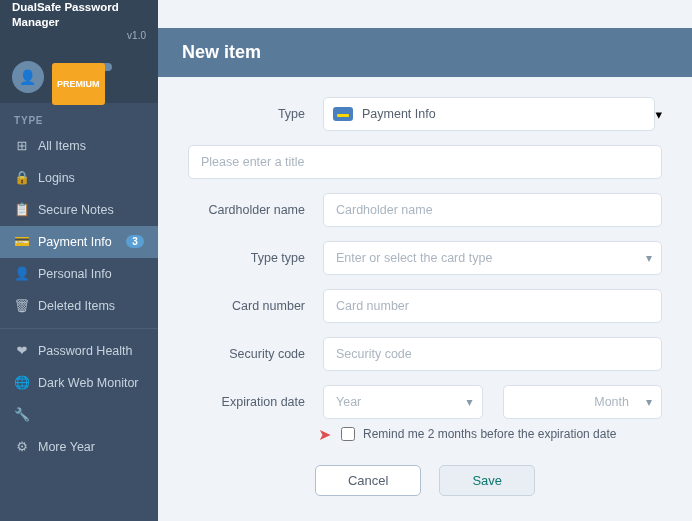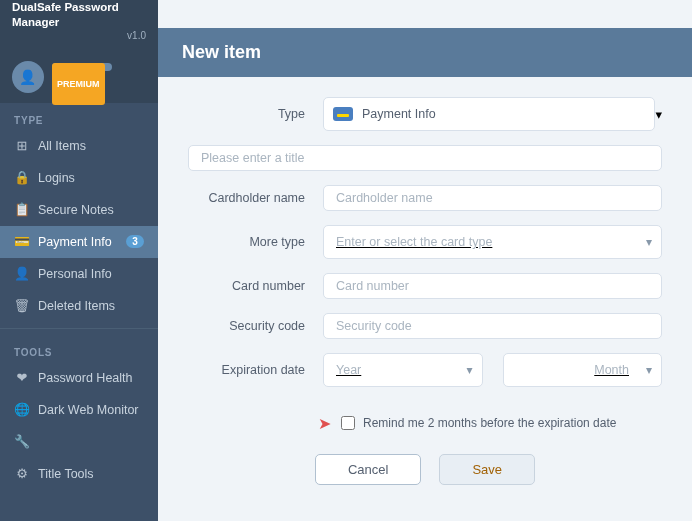--- a/index.html
+++ b/index.html
@@ -149,38 +149,37 @@
       padding-right: 18px;
       color: #556070;
       font-size: 12.5px;
       font-weight: 500;
     }
     .form-label .required {
       color: #e05050;
     }
     .form-control {
       flex: 1;
-      height: 26px;
+      height: 34px;
       border: 1px solid #d8e0ea;
       border-radius: 5px;
       background: #fff;
       padding: 0 12px;
       font-size: 12.5px;
       color: #aab5c0;
       outline: none;
     }
     .form-control::placeholder {
       color: #aab5c0;
     }
     .select-wrapper {
       flex: 1;
       position: relative;
       display: flex;
       align-items: center;
-      text-decoration: underline;
     }
     .select-wrapper select {
       width: 100%;
       height: 34px;
       border: 1px solid #d8e0ea;
       border-radius: 5px;
       background: #fff;
       padding: 0 32px 0 12px;
       font-size: 12.5px;
       color: #556070;
@@ -231,21 +230,21 @@
       content: '';
       width: 12px;
       height: 3px;
       background: #ffd700;
       border-radius: 1px;
       margin-top: 2px;
     }
     .expiry-row {
       display: flex;
       align-items: center;
-      margin-bottom: 29px;
+      margin-bottom: 8px;
     }
     .expiry-label {
       width: 135px;
       min-width: 135px;
       text-align: right;
       padding-right: 18px;
       color: #556070;
       font-size: 12.5px;
       font-weight: 500;
     }
@@ -297,21 +296,21 @@
       background: #fff;
       color: #556070;
       font-size: 13px;
       cursor: pointer;
     }
     .btn-save {
       padding: 7px 32px;
       border: 1.5px solid #c8d3de;
       border-radius: 5px;
       background: #e8eef4;
-      color: #a16207;
+      color: #0f766e;
       font-size: 13px;
       cursor: not-allowed;
       margin-left: 18px;
     }
   </style>
 </head>
 <body>
 
 <div class="sidebar">
   <div class="sidebar-header">
@@ -348,36 +347,35 @@
   <div class="sidebar-item">
     <span class="item-icon">👤</span>
     <span>Personal Info</span>
   </div>
   <div class="sidebar-item">
     <span class="item-icon">🗑</span>
     <span>Deleted Items</span>
   </div>
 
   <div class="sidebar-divider"></div>
-  <div class="sidebar-section-label">TOOLS</div>
 
   <div class="sidebar-item">
     <span class="item-icon">❤</span>
     <span>Password Health</span>
   </div>
   <div class="sidebar-item">
     <span class="item-icon">🌐</span>
     <span>Dark Web Monitor</span>
   </div>
   <div class="sidebar-item">
     <span class="item-icon">🔧</span>
   </div>
   <div class="sidebar-item">
     <span class="item-icon">⚙</span>
-    <span>Title Tools</span>
+    <span>More Year</span>
   </div>
 </div>
 
 <div class="main">
   <div class="main-header">
     <span>New item</span>
   </div>
   <div class="main-body">
 
     <div class="form-row">
@@ -397,21 +395,21 @@
     <div class="form-row">
       <input class="form-control" type="text" placeholder="Please enter a title" style="">
     </div>
 
     <div class="form-row">
       <div class="form-label">Cardholder name</div>
       <input class="form-control" type="text" placeholder="Cardholder name" style="">
     </div>
 
     <div class="form-row">
-      <div class="form-label">More type</div>
+      <div class="form-label">Type type</div>
       <div class="select-wrapper">
         <select style="color:#aab5c0;">
           <option value="" disabled="" selected="">Enter or select the card type</option>
           <option>Visa</option>
           <option>Mastercard</option>
           <option>American Express</option>
           <option>Discover</option>
         </select>
         <span class="chevron">▾</span>
       </div>

